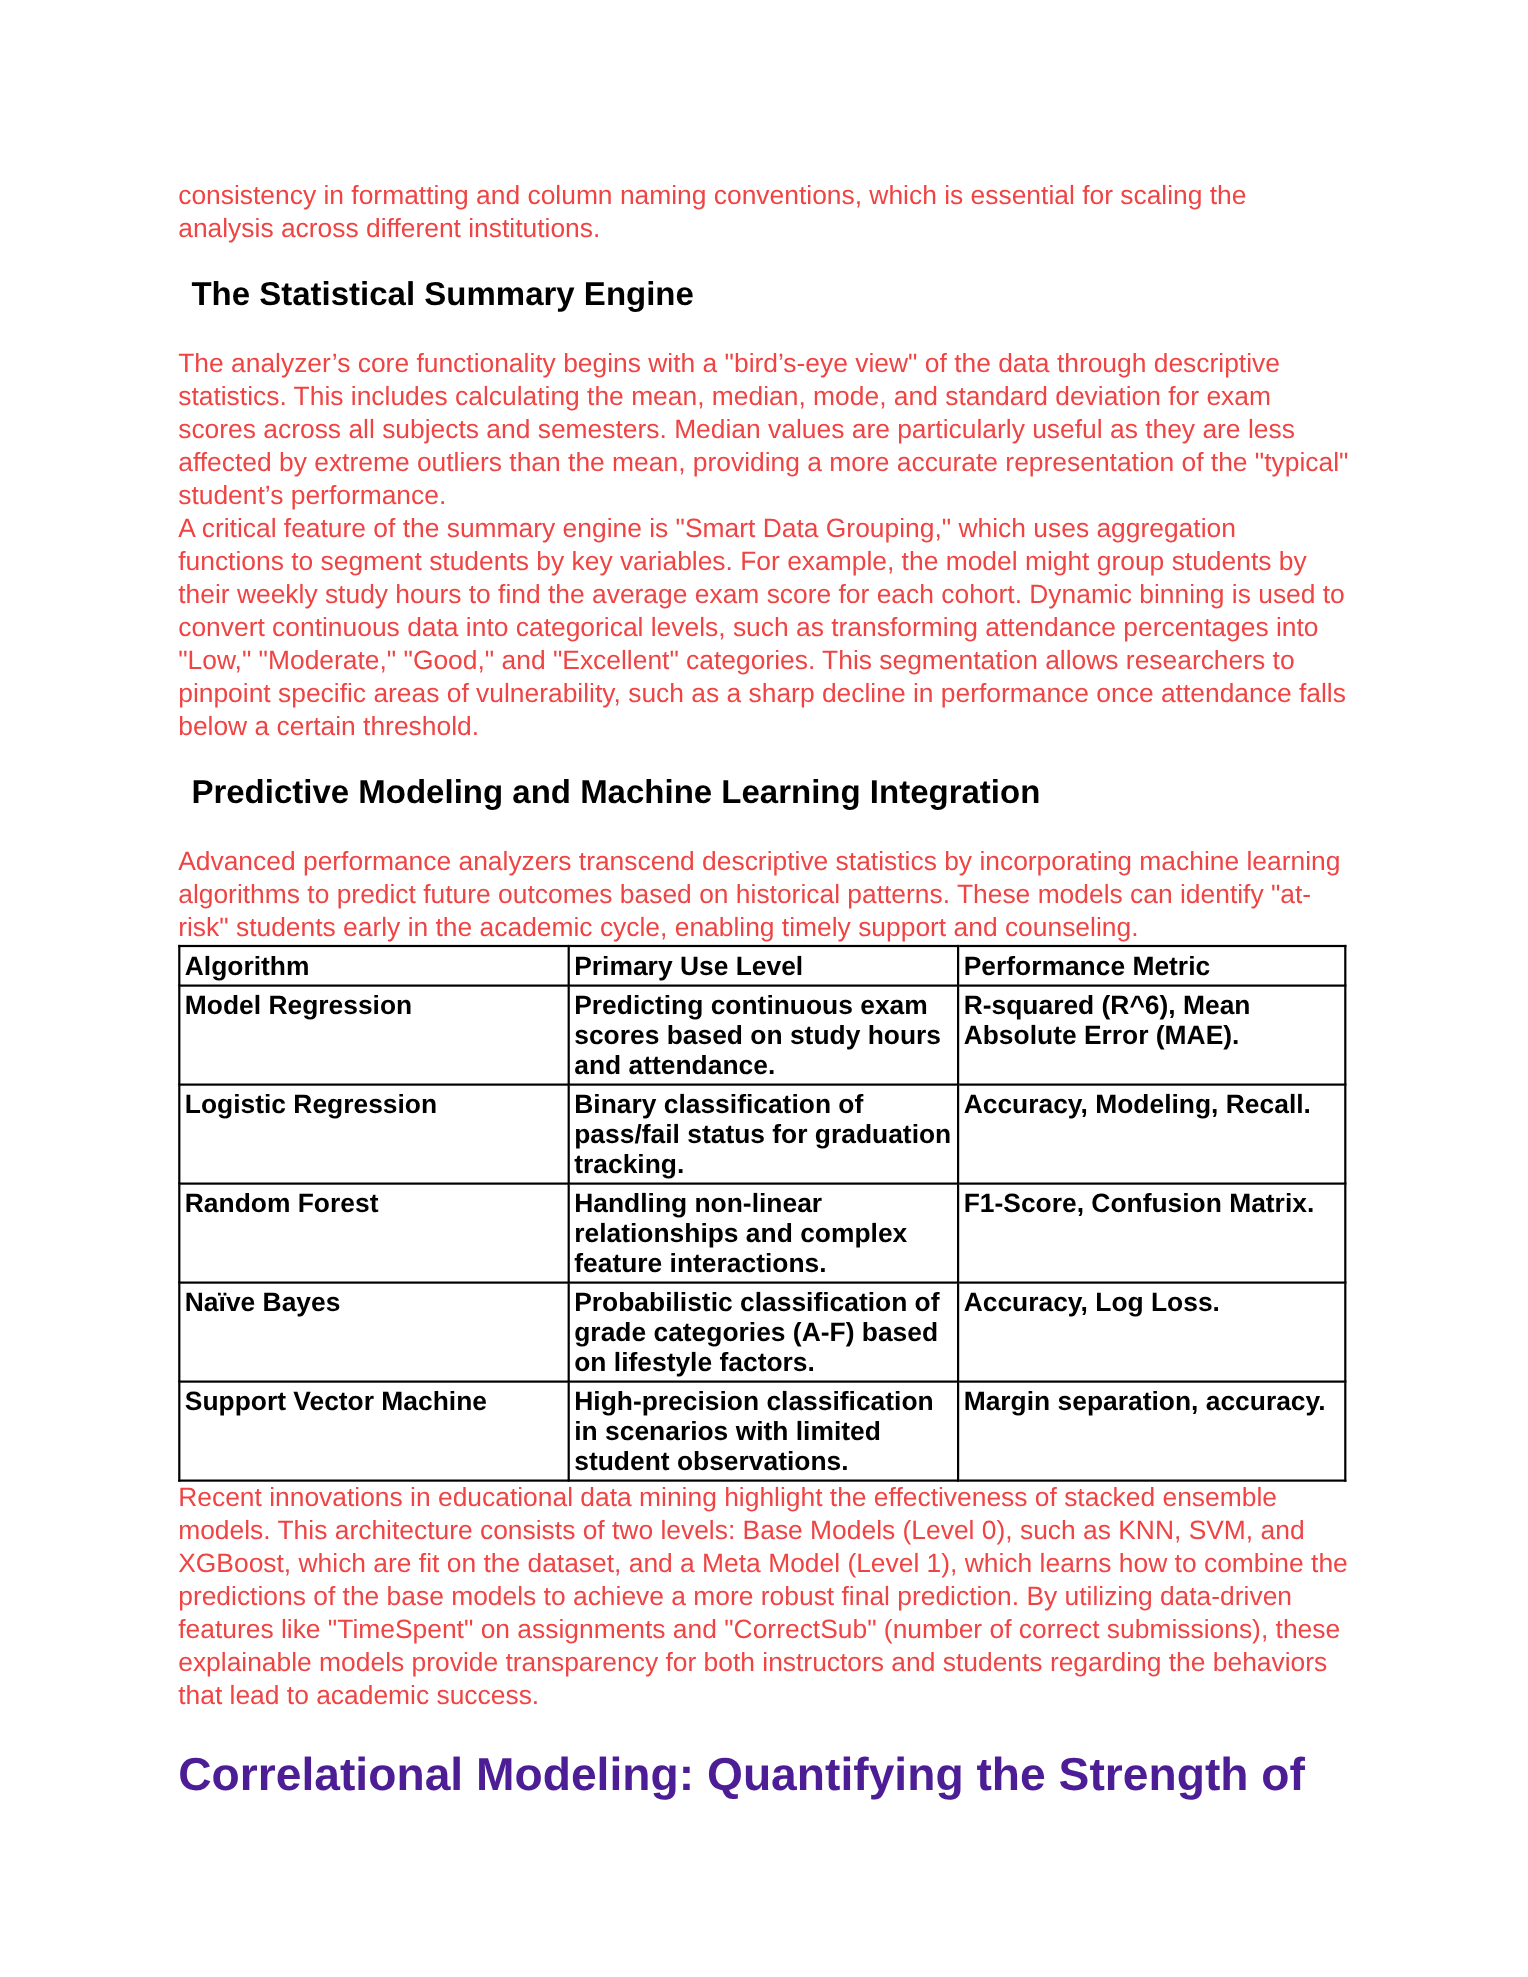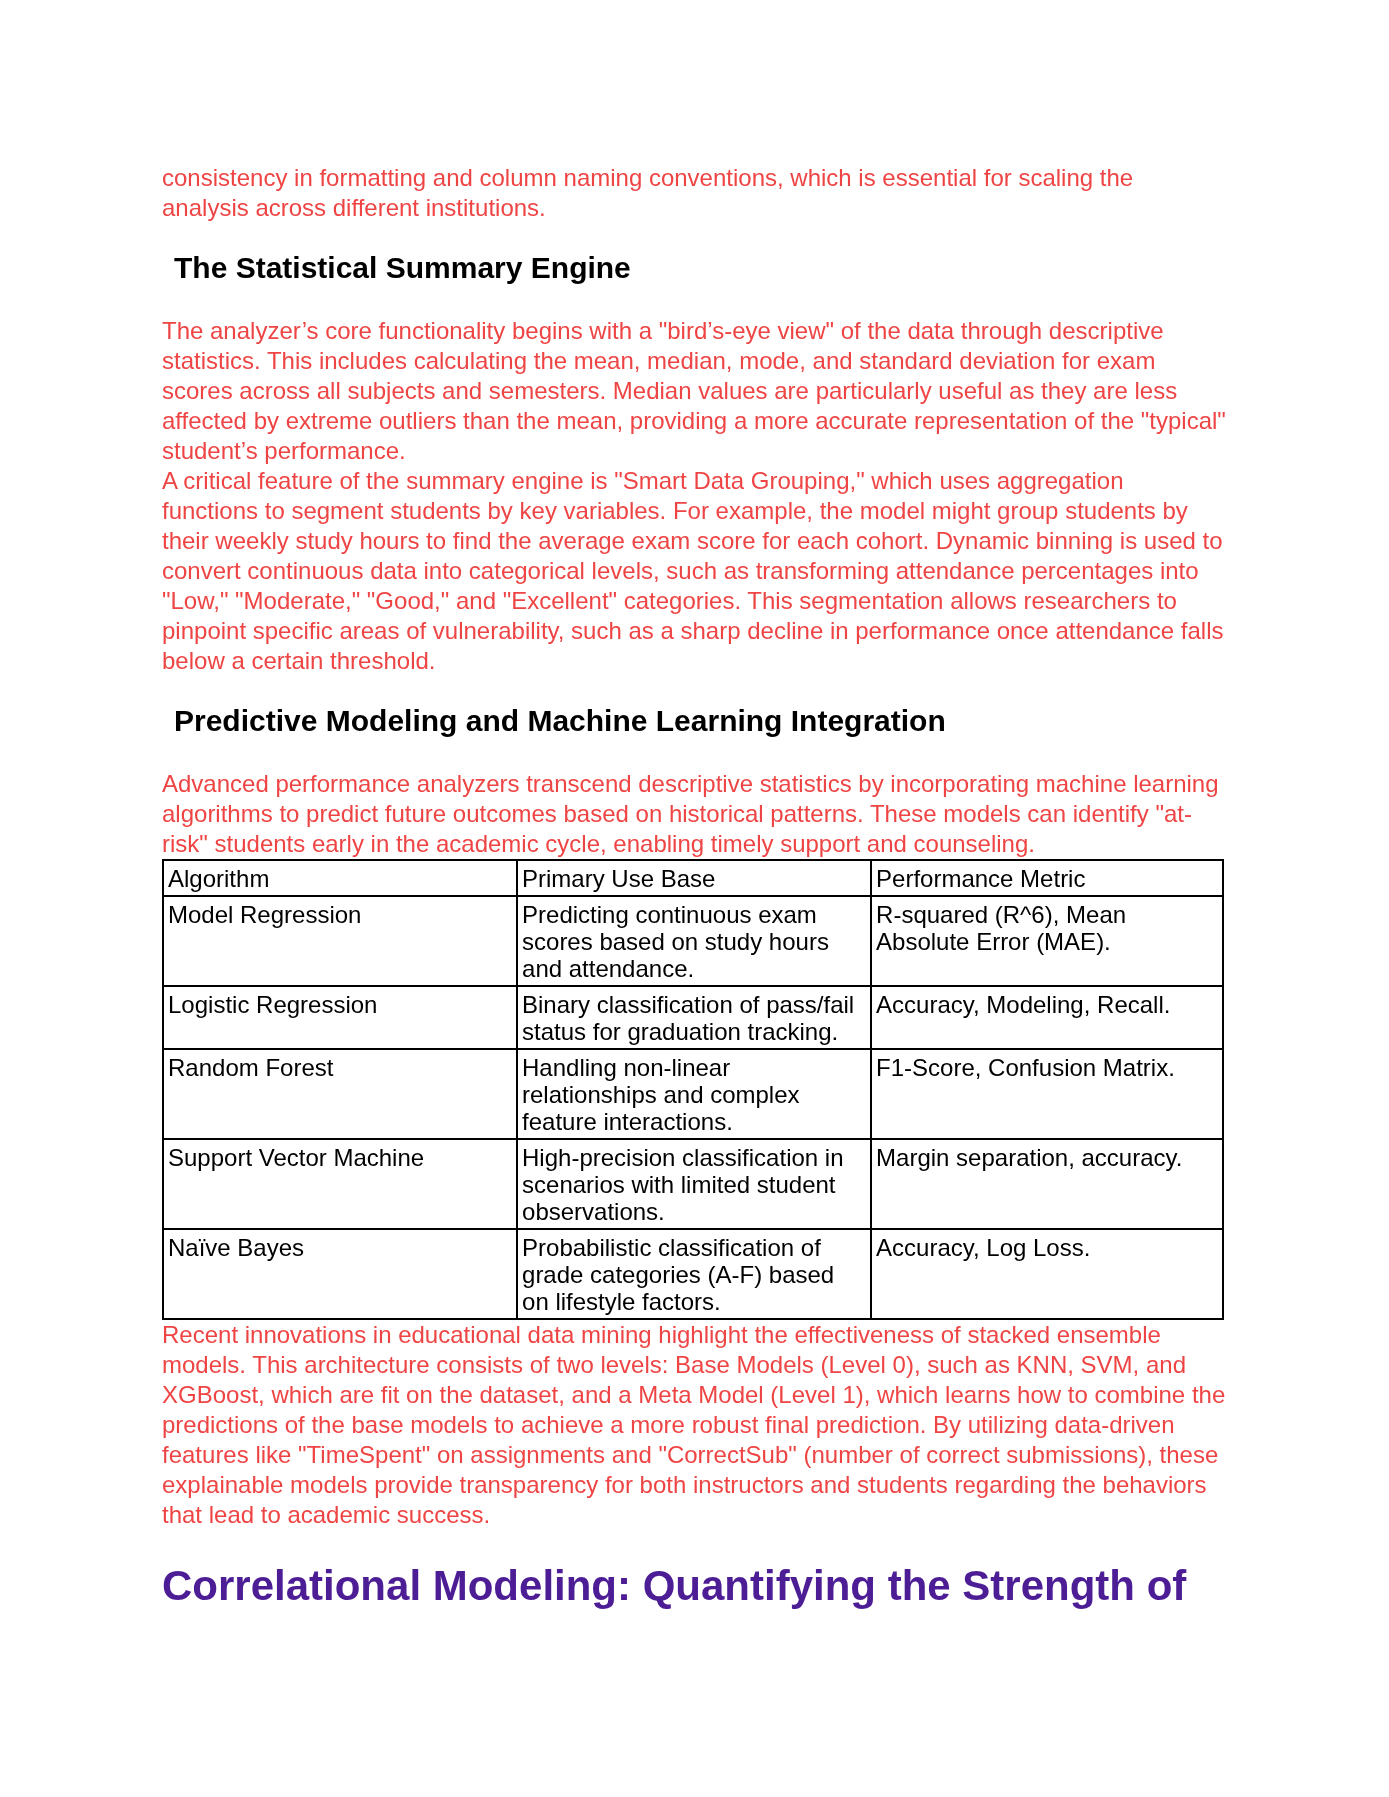--- a/index.html
+++ b/index.html
@@ -43,21 +43,21 @@
     border-collapse: collapse;
     table-layout: fixed;
     width: 1062px;
     margin: 0;
   }
   table.algo-table th,
   table.algo-table td {
     border: 2px solid #000000;
     font-size: 24px;
     line-height: 27px;
-    font-weight: normal;
+    font-weight: bold;
     text-align: left;
     vertical-align: top;
     padding: 4px 4px 3px 4px;
     overflow: hidden;
   }
 </style>
 </head>
 <body>
 
 <div class="page">
@@ -78,47 +78,47 @@
 
     <table class="algo-table">
       <colgroup>
         <col style="width:33.4%">
         <col style="width:33.4%">
         <col style="width:33.2%">
       </colgroup>
       <tbody>
         <tr>
           <th>Algorithm</th>
-          <th>Primary Use Base</th>
+          <th>Primary Use Level</th>
           <th>Performance Metric</th>
         </tr>
         <tr>
           <td>Model Regression</td>
           <td>Predicting continuous exam scores based on study hours and attendance.</td>
           <td>R-squared (R^6), Mean Absolute Error (MAE).</td>
         </tr>
         <tr>
           <td>Logistic Regression</td>
           <td>Binary classification of pass/fail status for graduation tracking.</td>
           <td>Accuracy, Modeling, Recall.</td>
         </tr>
         <tr>
           <td>Random Forest</td>
           <td>Handling non-linear relationships and complex feature interactions.</td>
           <td>F1-Score, Confusion Matrix.</td>
         </tr>
         <tr>
+          <td>Naïve Bayes</td>
+          <td>Probabilistic classification of grade categories (A-F) based on lifestyle factors.</td>
+          <td>Accuracy, Log Loss.</td>
+        </tr>
+        <tr>
           <td>Support Vector Machine</td>
           <td>High-precision classification in scenarios with limited student observations.</td>
           <td>Margin separation, accuracy.</td>
-        </tr>
-        <tr>
-          <td>Naïve Bayes</td>
-          <td>Probabilistic classification of grade categories (A-F) based on lifestyle factors.</td>
-          <td>Accuracy, Log Loss.</td>
         </tr>
       </tbody>
     </table>
 
     <p class="body">Recent innovations in educational data mining highlight the effectiveness of stacked ensemble models. This architecture consists of two levels: Base Models (Level 0), such as KNN, SVM, and XGBoost, which are fit on the dataset, and a Meta Model (Level 1), which learns how to combine the predictions of the base models to achieve a more robust final prediction. By utilizing data-driven features like "TimeSpent" on assignments and "CorrectSub" (number of correct submissions), these explainable models provide transparency for both instructors and students regarding the behaviors that lead to academic success.</p>
 
     <h1 class="doc-h1">Correlational Modeling: Quantifying the Strength of</h1>
 
   </div>
 </div>

